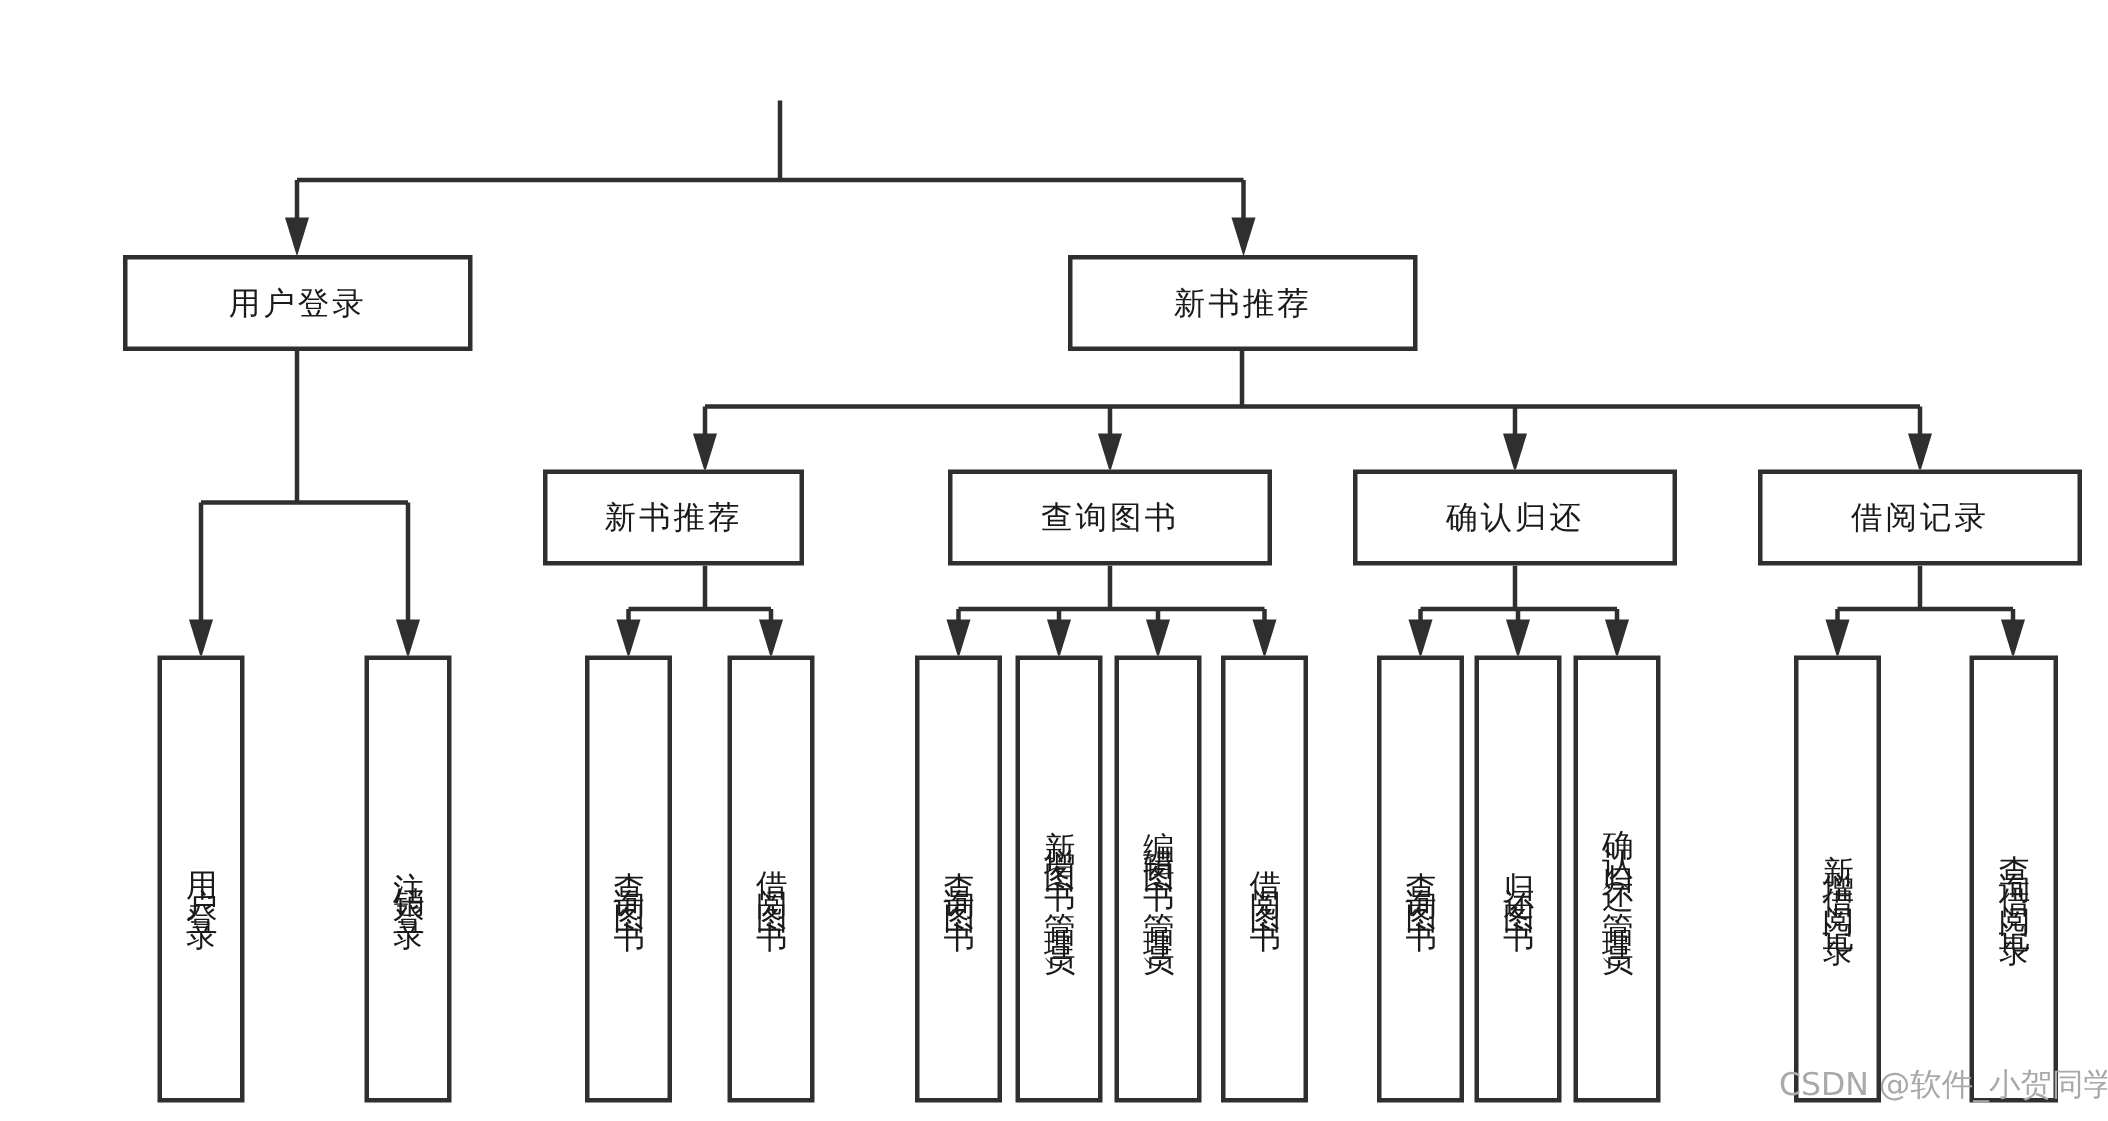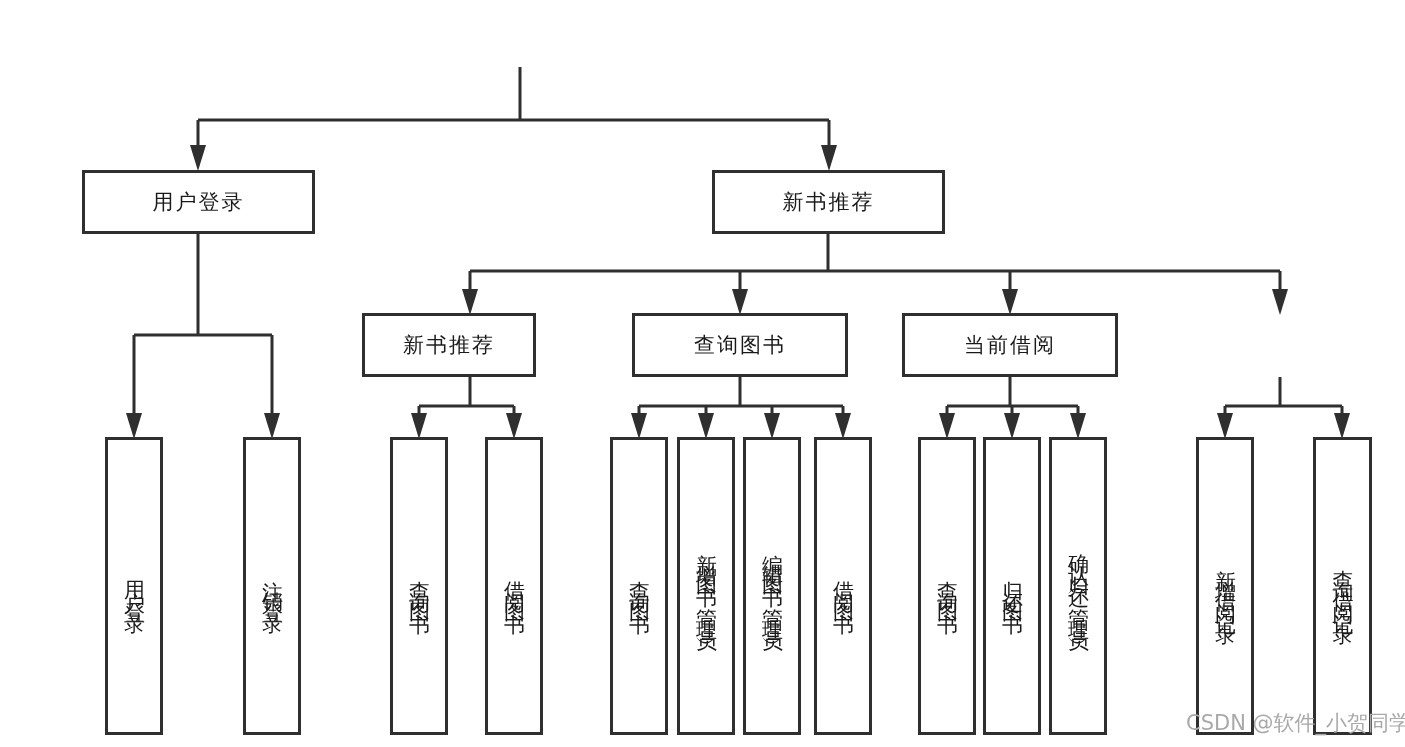--- a/index.html
+++ b/index.html
@@ -126,22 +126,23 @@
 
 
   <div id="n-login" class="hbox">用户登录</div>
 
   <div id="n-mgmt" class="hbox">新书推荐</div>
 
   <div id="n-l2-0" class="hbox">新书推荐</div>
 
   <div id="n-l2-1" class="hbox">查询图书</div>
 
-  <div id="n-l2-2" class="hbox">当前借阅</div>
+  <div id="n-l2-2" class="hbox">确认归还</div>
 
+  <div id="n-l2-3" class="hbox">借阅记录</div>
 
   <div id="lf-a1" class="leaf">
     <span>用户登录</span>
   </div>
   <div id="lf-a2" class="leaf">
     <span>注销登录</span>
   </div>
 
   <div id="lf-b1" class="leaf">
     <span>查询图书</span>

